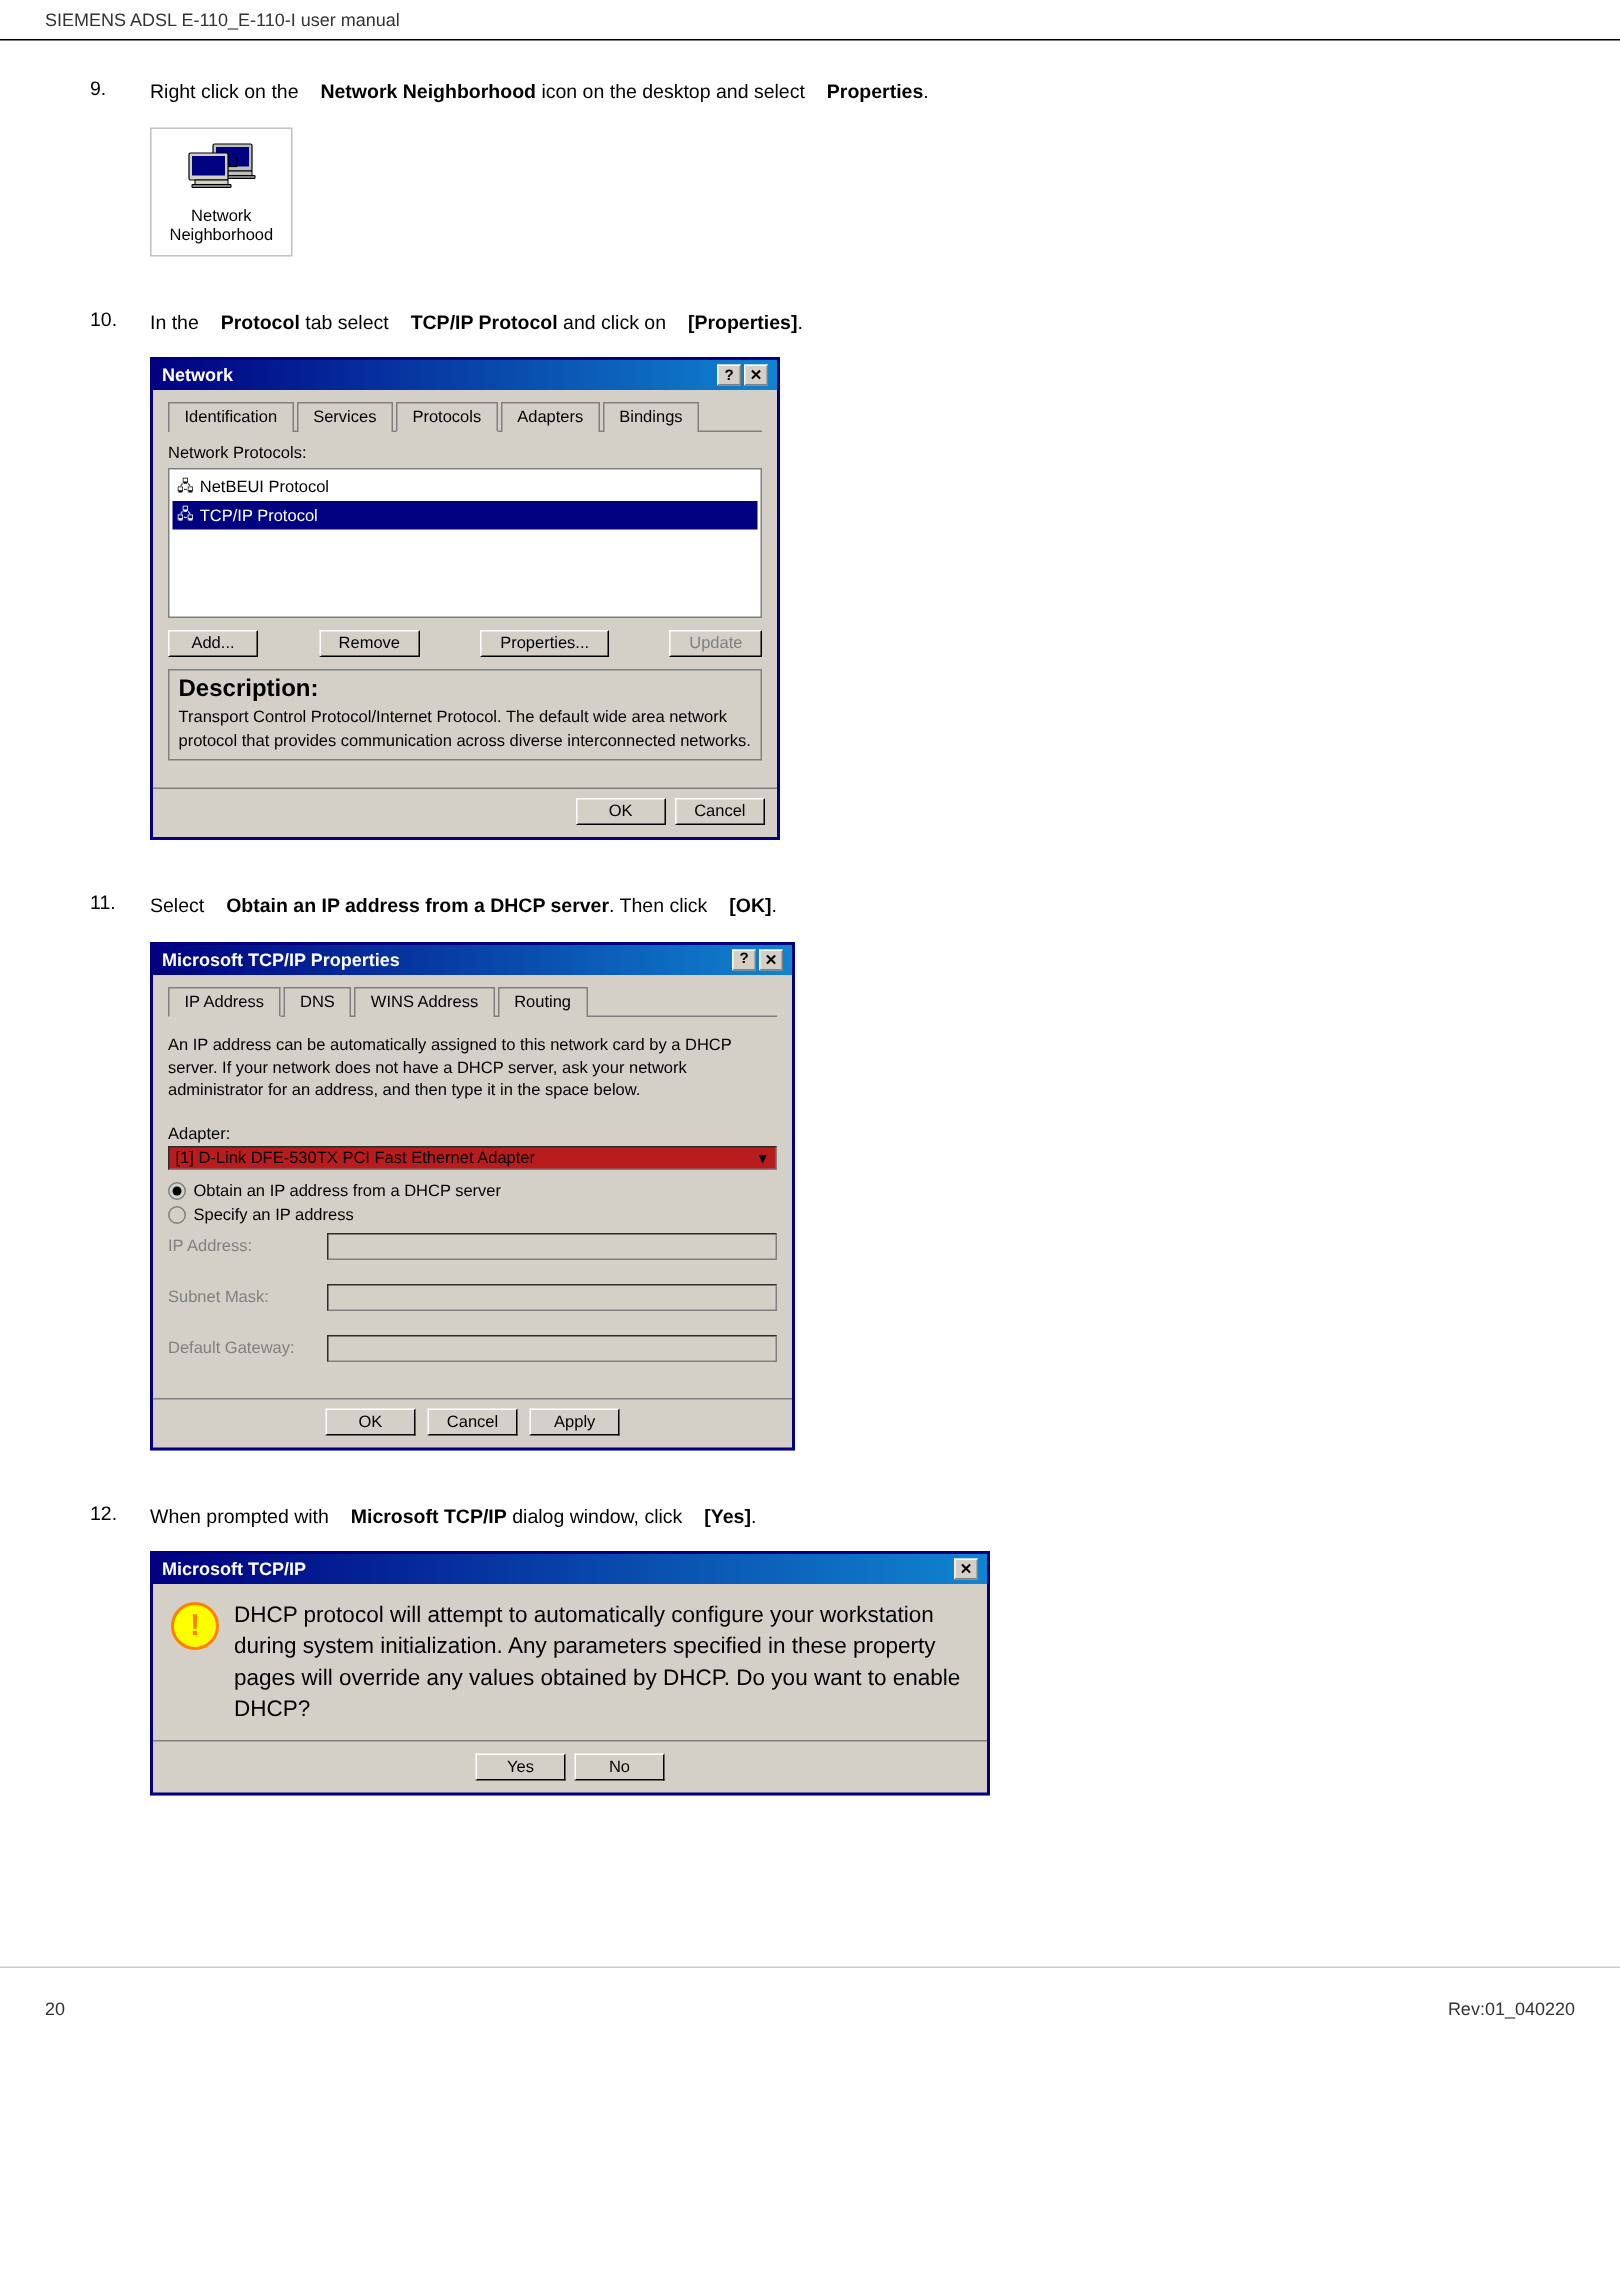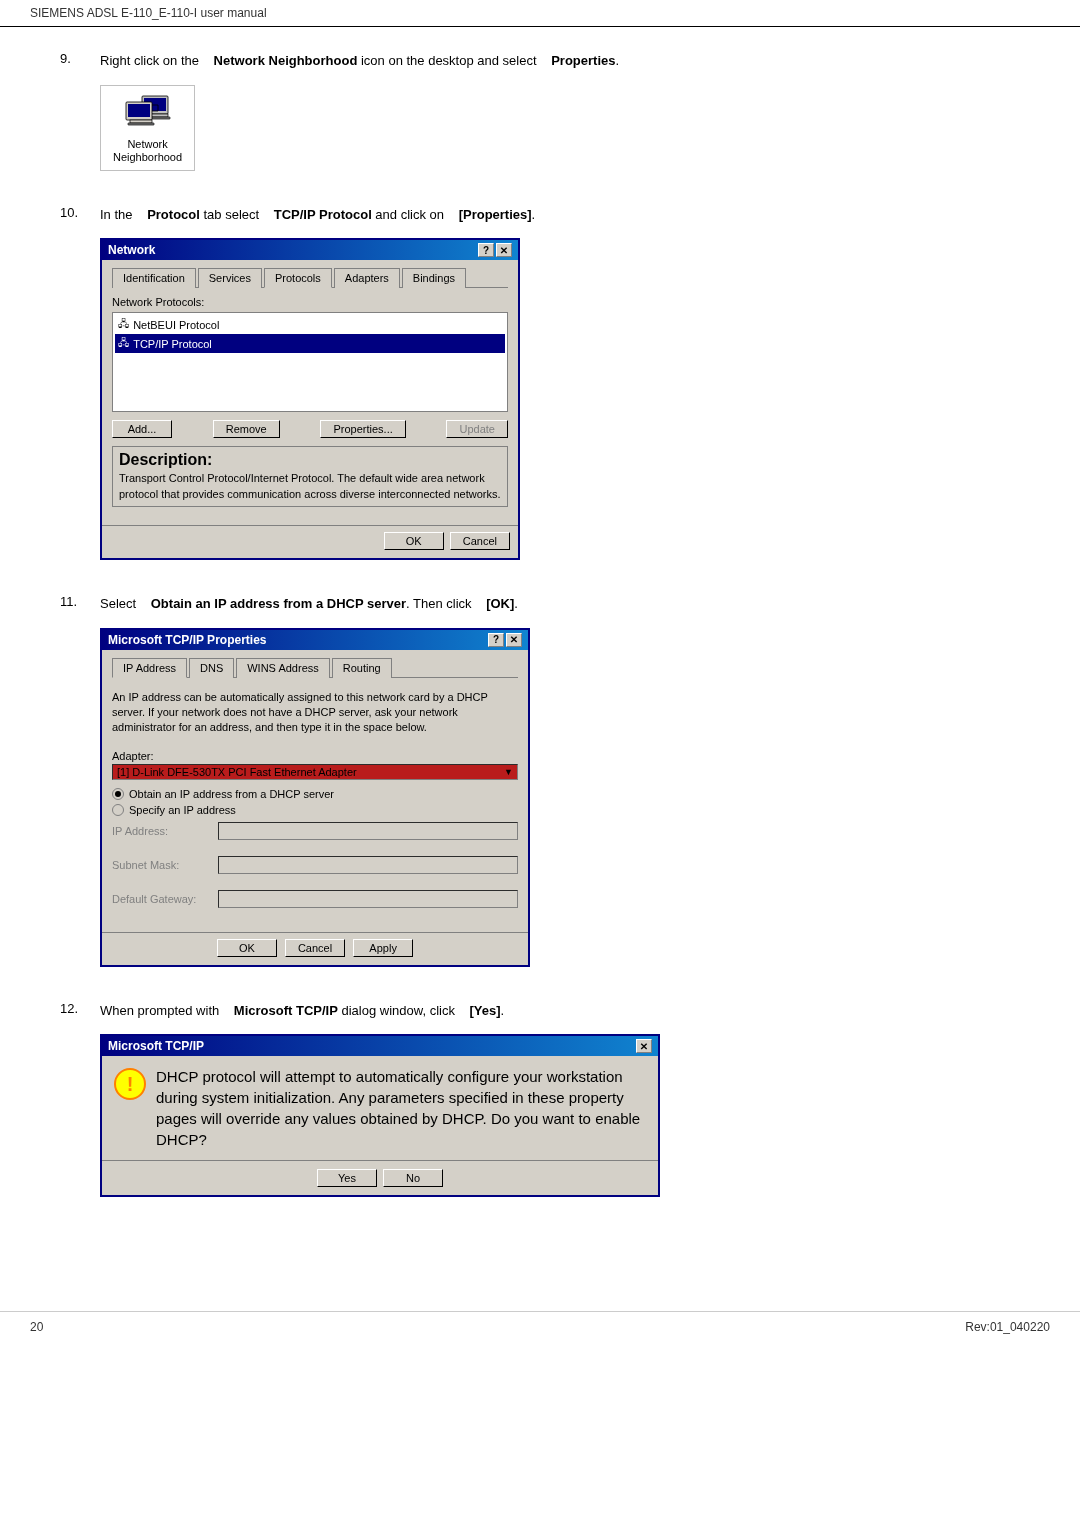--- a/index.html
+++ b/index.html
@@ -330,21 +330,21 @@
       justify-content: center;
       gap: 6px;
       padding: 8px;
       border-top: 1px solid #808080;
     }
 
     
     .page-footer {
       display: flex;
       justify-content: space-between;
-      padding: 8px 30px;
+      padding: 20px 30px;
       font-size: 12px;
       color: #333;
       margin-top: 40px;
       border-top: 1px solid #ccc;
     }
   </style>
 </head>
 <body>
 
 <div class="page-header">

